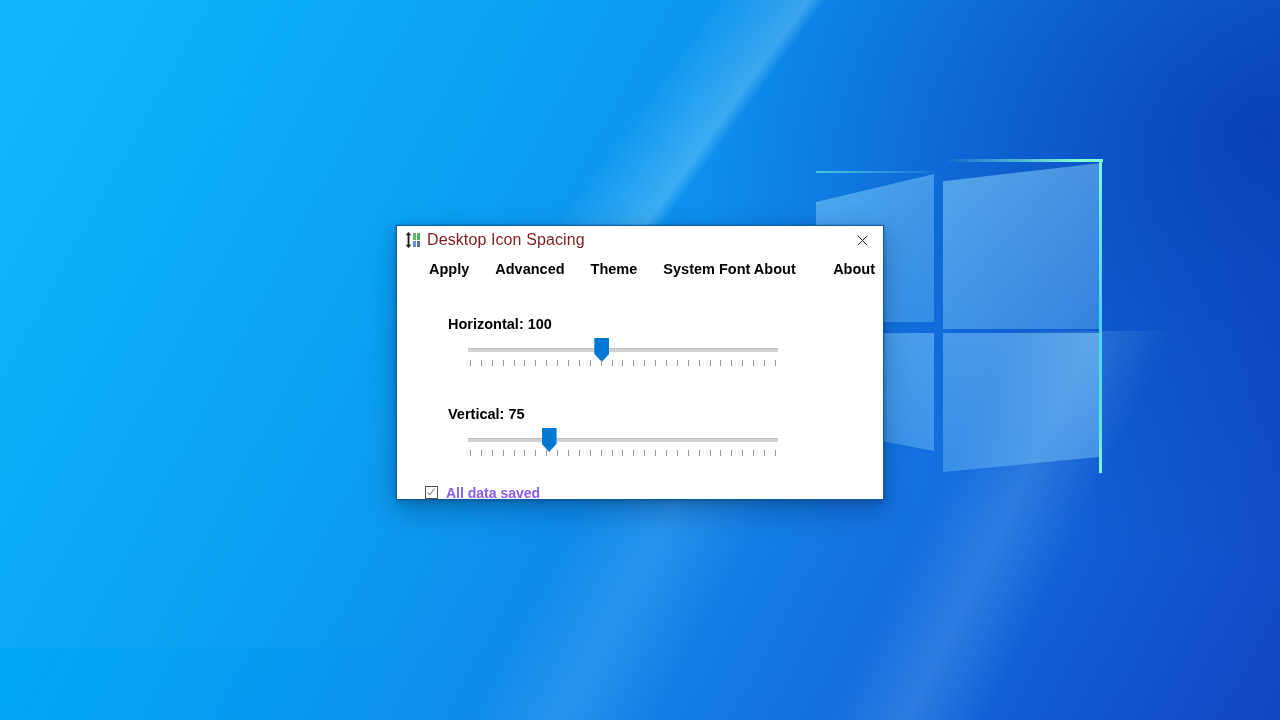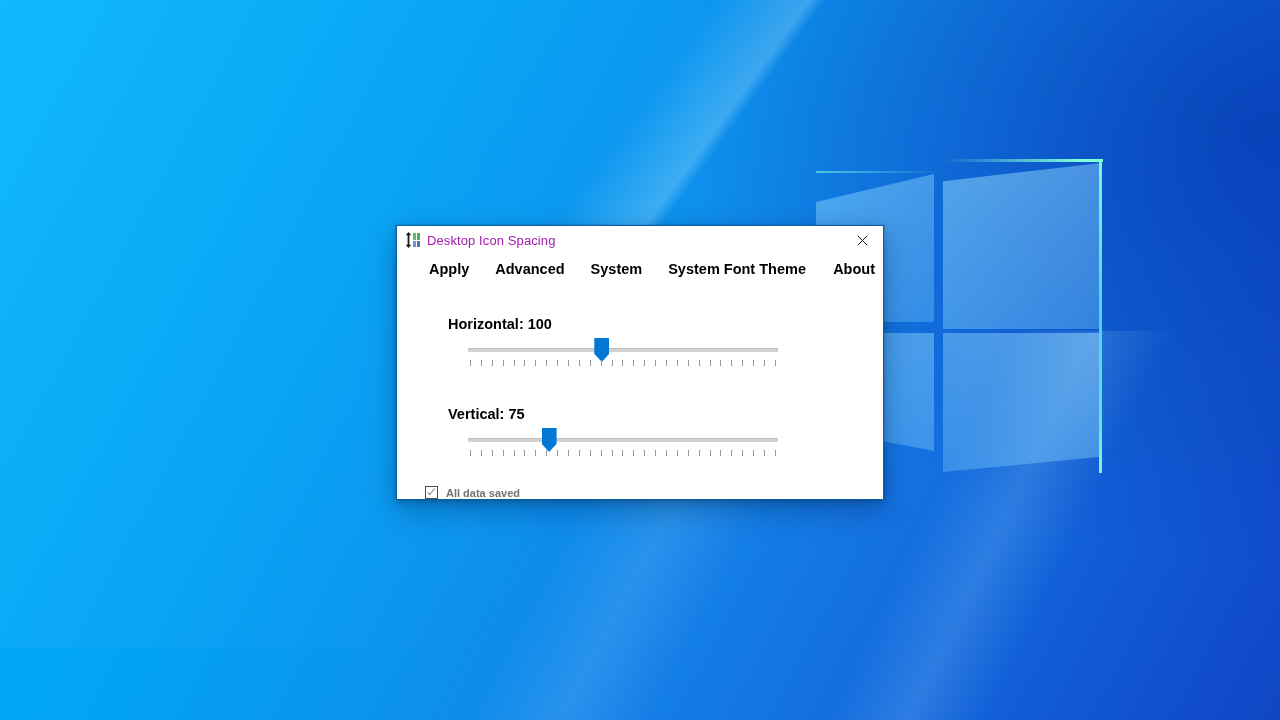--- a/index.html
+++ b/index.html
@@ -142,22 +142,22 @@
     grid-template-rows:1fr 1fr;
     gap:1px;
   }
   .blk{ width:100%; height:100%; }
   .blk.g1{ background:#5fba6e; }
   .blk.g2{ background:#46b35e; }
   .blk.b1{ background:#6f8fd6; }
   .blk.b2{ background:#4a6fc4; }
 
   .title-text{
-    font-size:13px;
-    color:#a21caf;
+    font-size:16px;
+    color:#7f1d1d;
     letter-spacing:.1px;
     white-space:nowrap;
   }
   .titlebar-spacer{ flex:1 1 auto; }
   .close-btn{
     width:40px; height:27px;
     display:flex; align-items:center; justify-content:center;
     color:#111; font-size:14px; line-height:1;
     cursor:default; user-select:none;
     margin-right:1px;
@@ -238,22 +238,22 @@
     width:13px; height:13px;
     border:1px solid #4f4f4f;
     background:#fff;
     position:relative;
     flex:0 0 13px;
     margin-right:8px;
   }
   .cbox svg{ position:absolute; left:0; top:0; }
   .check-label{
     font-weight:bold;
-    font-size:11px;
-    color:#737373;
+    font-size:14px;
+    color:#8b5cf6;
     white-space:nowrap;
   }
 </style>
 </head>
 <body>
 
 <div id="desktop">
 
   <div class="ray ray-a"></div>
   <div class="ray ray-b"></div>
@@ -289,22 +289,22 @@
       <div class="close-btn">
         <svg viewBox="0 0 12 12" width="11" height="11" aria-hidden="true">
           <path d="M0.8 0.8 L11.2 11.2 M11.2 0.8 L0.8 11.2" stroke="#111" stroke-width="1.05" fill="none"></path>
         </svg>
       </div>
     </div>
 
     <div class="menubar">
       <div class="menu-item">Apply</div>
       <div class="menu-item">Advanced</div>
-      <div class="menu-item">System</div>
-      <div class="menu-item">System Font Theme</div>
+      <div class="menu-item">Theme</div>
+      <div class="menu-item">System Font About</div>
       <div class="menu-item right-group">About</div>
     </div>
 
     <div class="win-body">
 
       <div class="slider-group">
         <div class="slider-label">Horizontal: 100</div>
         <div class="slider-wrap">
           <div class="track"></div>
           <div class="thumb" id="thumb-h" style="left: 43%;"></div>

